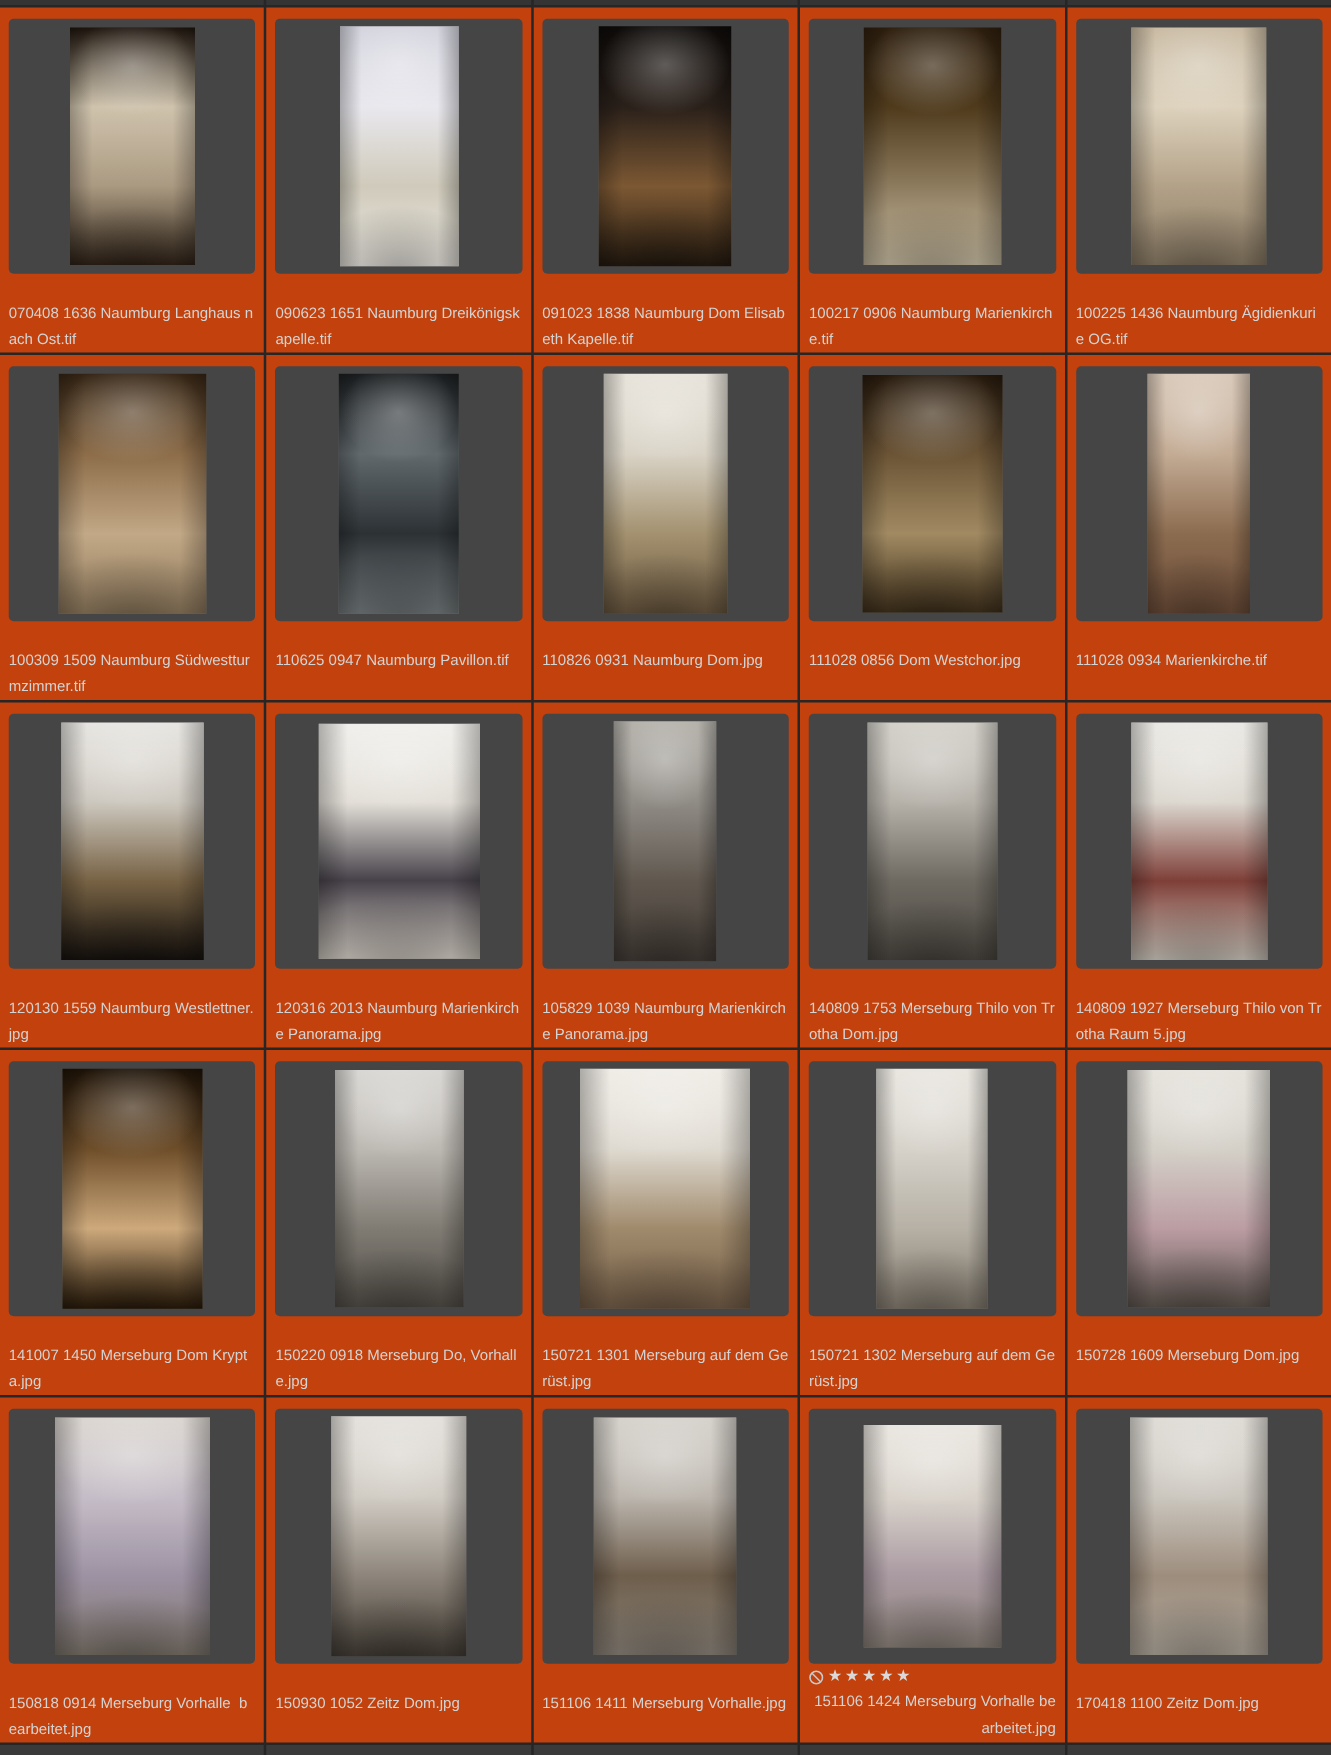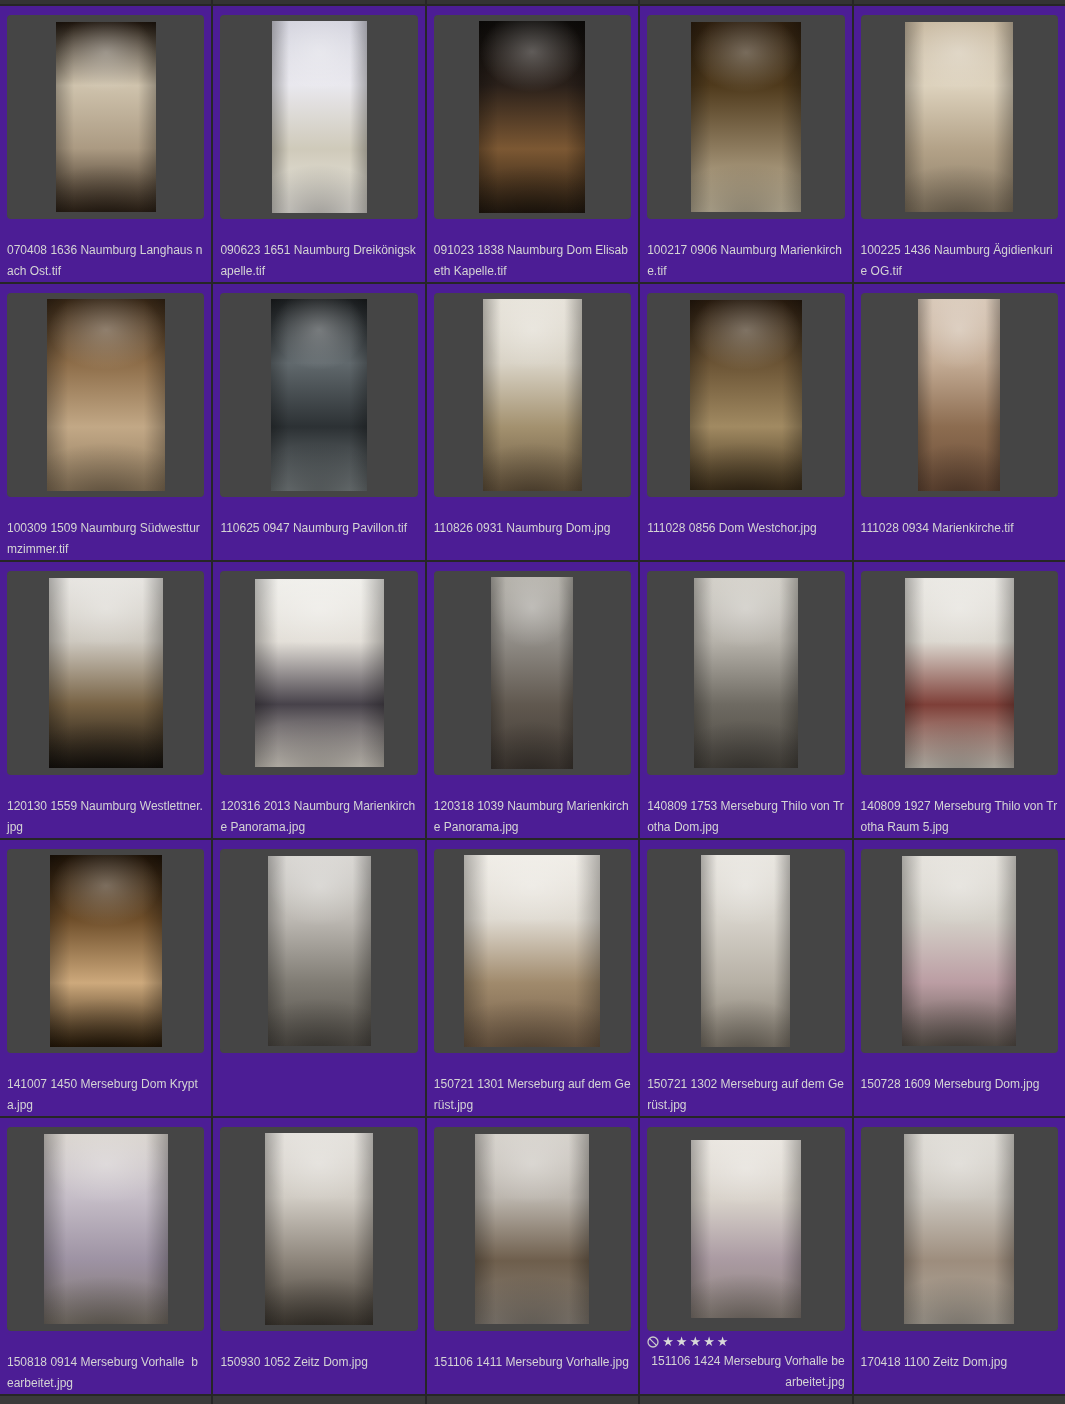--- a/index.html
+++ b/index.html
@@ -11,21 +11,21 @@
     width: 1065px; height: 1404px;
     display: grid;
     grid-template-columns: repeat(5, 1fr);
     grid-template-rows: 4px repeat(5, 276px) 8px;
     gap: 2px;
     background: #262626;
   }
   .cell { background: #3a3a3a; }
   .sliver { background: #343434; }
   .tile {
-    background: #4c1d95;
+    background: #c2410c;
     padding: 9px 7px 0 7px;
     overflow: hidden;
     box-sizing: border-box;
   }
   .thumb-frame {
     height: 204px;
     background: #454545;
     border-radius: 4px;
     display: flex;
     align-items: center;
@@ -171,21 +171,21 @@
     </div>
 
     <div class="caption">120316 2013 Naumburg Marienkirche Panorama.jpg</div>
   </div>
 
   <div class="cell tile">
     <div class="thumb-frame">
       <div class="thumb" title="vertical panorama with congregation crowd below" style="width: 82px; height: 192px; background: linear-gradient(rgb(181, 178, 171), rgb(144, 140, 134), rgb(96, 88, 79), rgb(66, 59, 53));"></div>
     </div>
 
-    <div class="caption">120318 1039 Naumburg Marienkirche Panorama.jpg</div>
+    <div class="caption">105829 1039 Naumburg Marienkirche Panorama.jpg</div>
   </div>
 
   <div class="cell tile">
     <div class="thumb-frame">
       <div class="thumb" title="grey gothic vaulted choir with window" style="width: 104px; height: 190px; background: linear-gradient(rgb(211, 208, 201), rgb(182, 178, 170), rgb(110, 106, 98), rgb(75, 71, 65));"></div>
     </div>
 
     <div class="caption">140809 1753 Merseburg Thilo von Trotha Dom.jpg</div>
   </div>
 
@@ -203,20 +203,21 @@
     </div>
 
     <div class="caption">141007 1450 Merseburg Dom Krypta.jpg</div>
   </div>
 
   <div class="cell tile">
     <div class="thumb-frame">
       <div class="thumb" title="grey vaulted porch with portal" style="width: 103px; height: 190px; background: linear-gradient(rgb(217, 215, 211), rgb(188, 184, 178), rgb(128, 124, 116), rgb(82, 78, 72));"></div>
     </div>
 
+    <div class="caption">150220 0918 Merseburg Do, Vorhalle.jpg</div>
   </div>
 
   <div class="cell tile">
     <div class="thumb-frame">
       <div class="thumb" title="white ribbed nave vault with organ from scaffold" style="width: 136px; height: 192px; background: linear-gradient(rgb(240, 237, 231), rgb(223, 218, 209), rgb(160, 138, 108), rgb(116, 94, 72));"></div>
     </div>
 
     <div class="caption">150721 1301 Merseburg auf dem Gerüst.jpg</div>
   </div>
 

